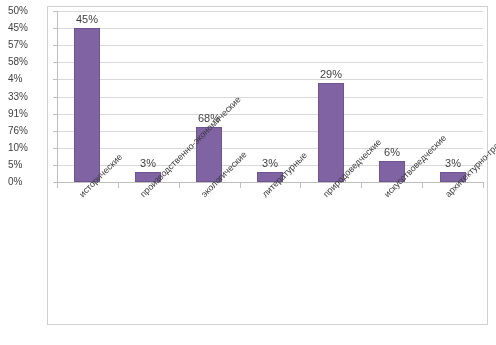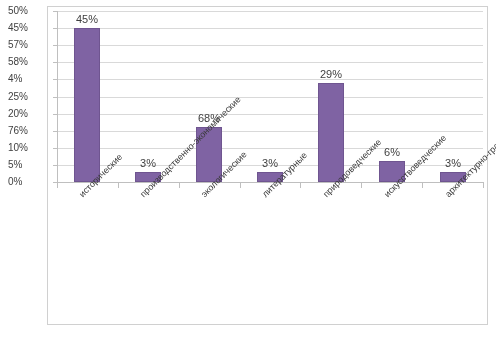--- a/index.html
+++ b/index.html
@@ -114,22 +114,22 @@
 </head>
 <body>
 
 <div id="chart-frame"></div>
 
 <div id="y-axis-labels">
     <div class="y-label" style="top: 177px;">0%</div>
     <div class="y-label" style="top: 160px;">5%</div>
     <div class="y-label" style="top: 143px;">10%</div>
     <div class="y-label" style="top: 126px;">76%</div>
-    <div class="y-label" style="top: 109px;">20%</div>
-    <div class="y-label" style="top: 92px;">25%</div>
+    <div class="y-label" style="top: 109px;">91%</div>
+    <div class="y-label" style="top: 92px;">33%</div>
     <div class="y-label" style="top: 74px;">4%</div>
     <div class="y-label" style="top: 57px;">58%</div>
     <div class="y-label" style="top: 40px;">57%</div>
     <div class="y-label" style="top: 23px;">45%</div>
     <div class="y-label" style="top: 6px;">50%</div>
   </div>
 <div id="gridlines">
     <div class="gridline" style="top: 165px; left: 57px;"></div>
     <div class="gridline" style="top: 148px; left: 57px;"></div>
     <div class="gridline" style="top: 131px; left: 57px;"></div>

